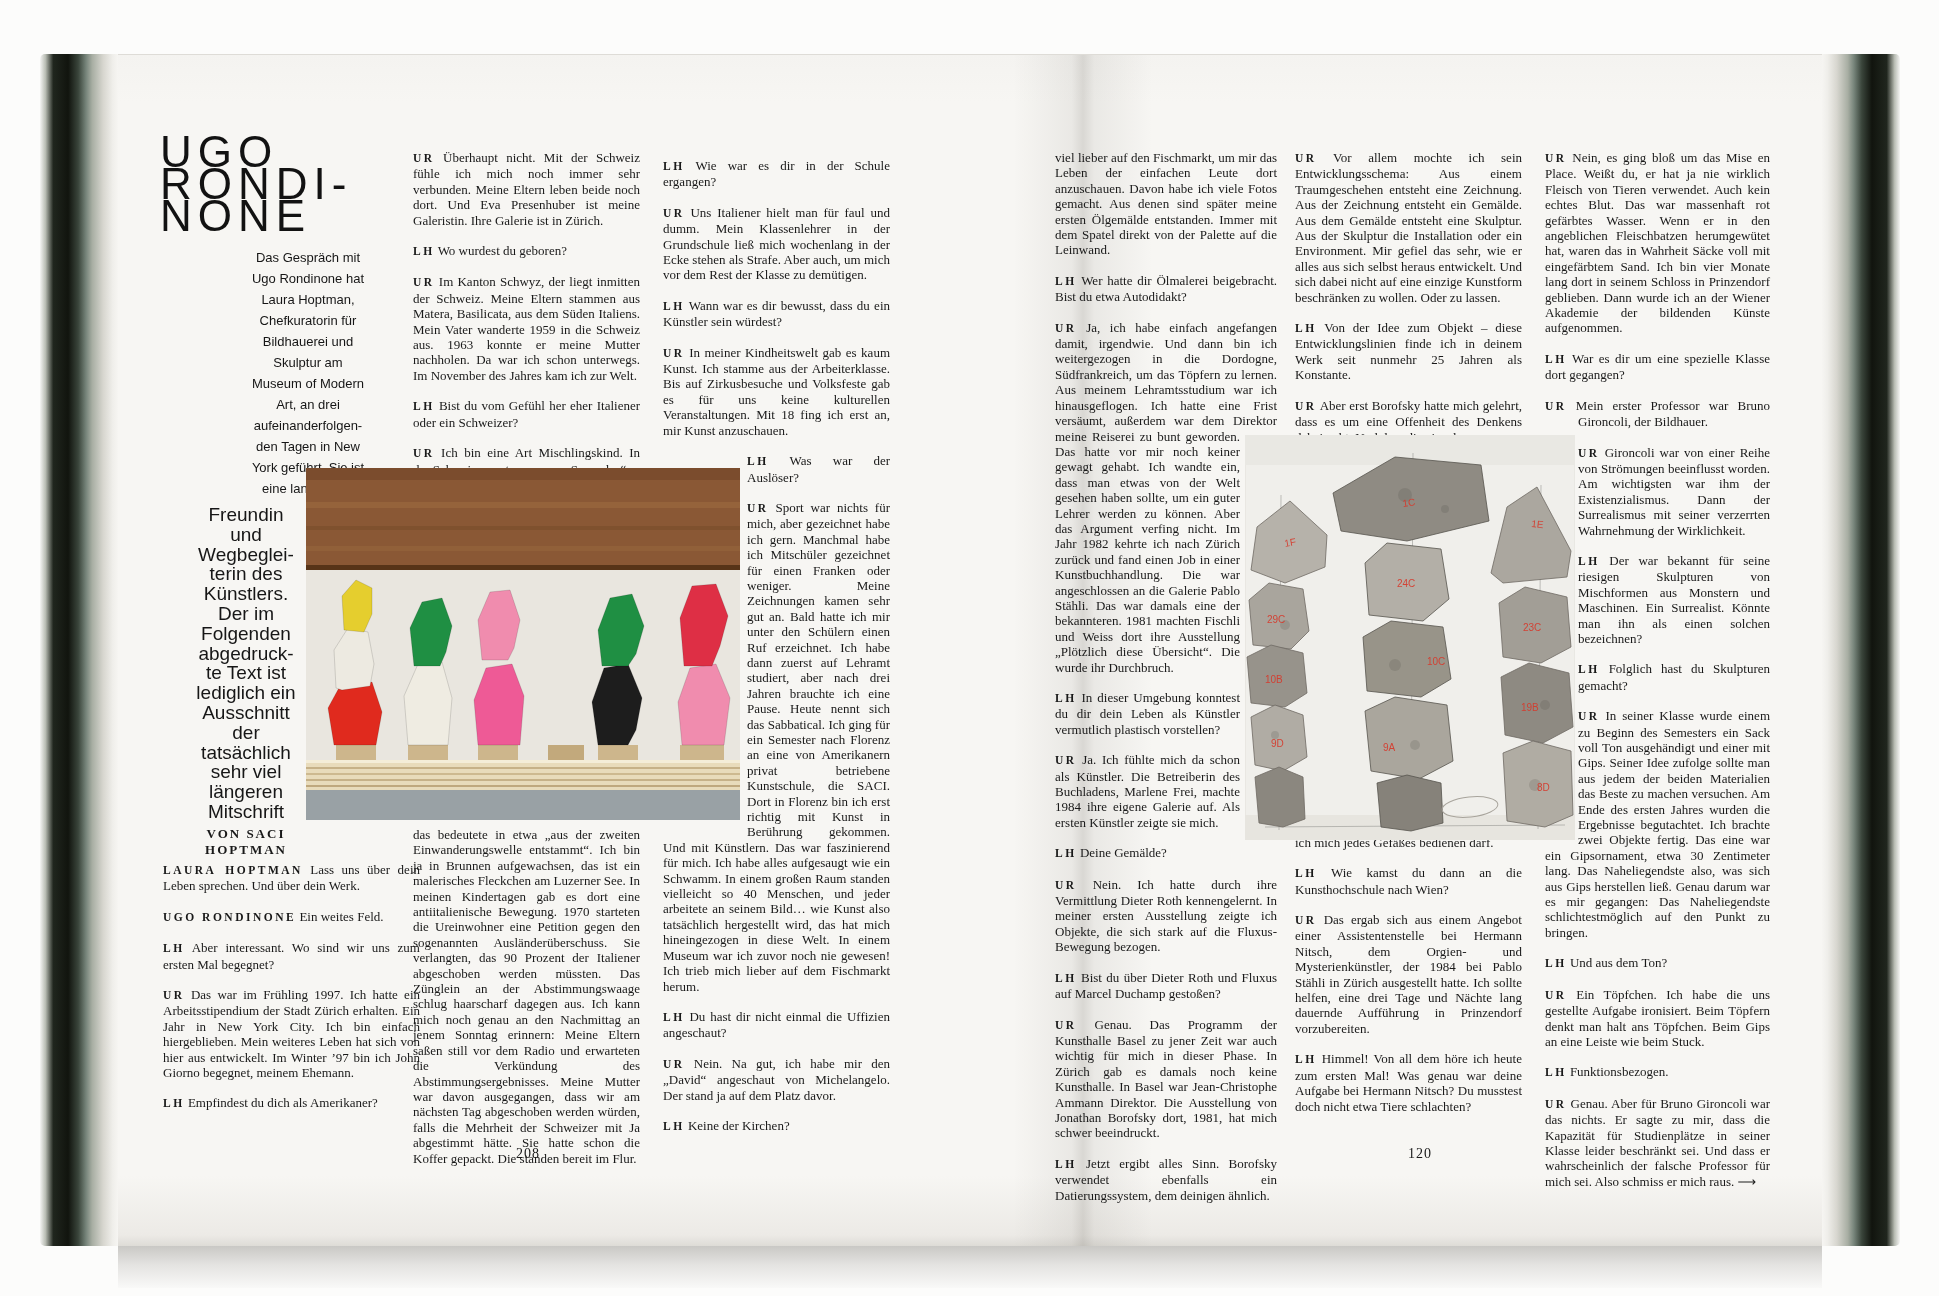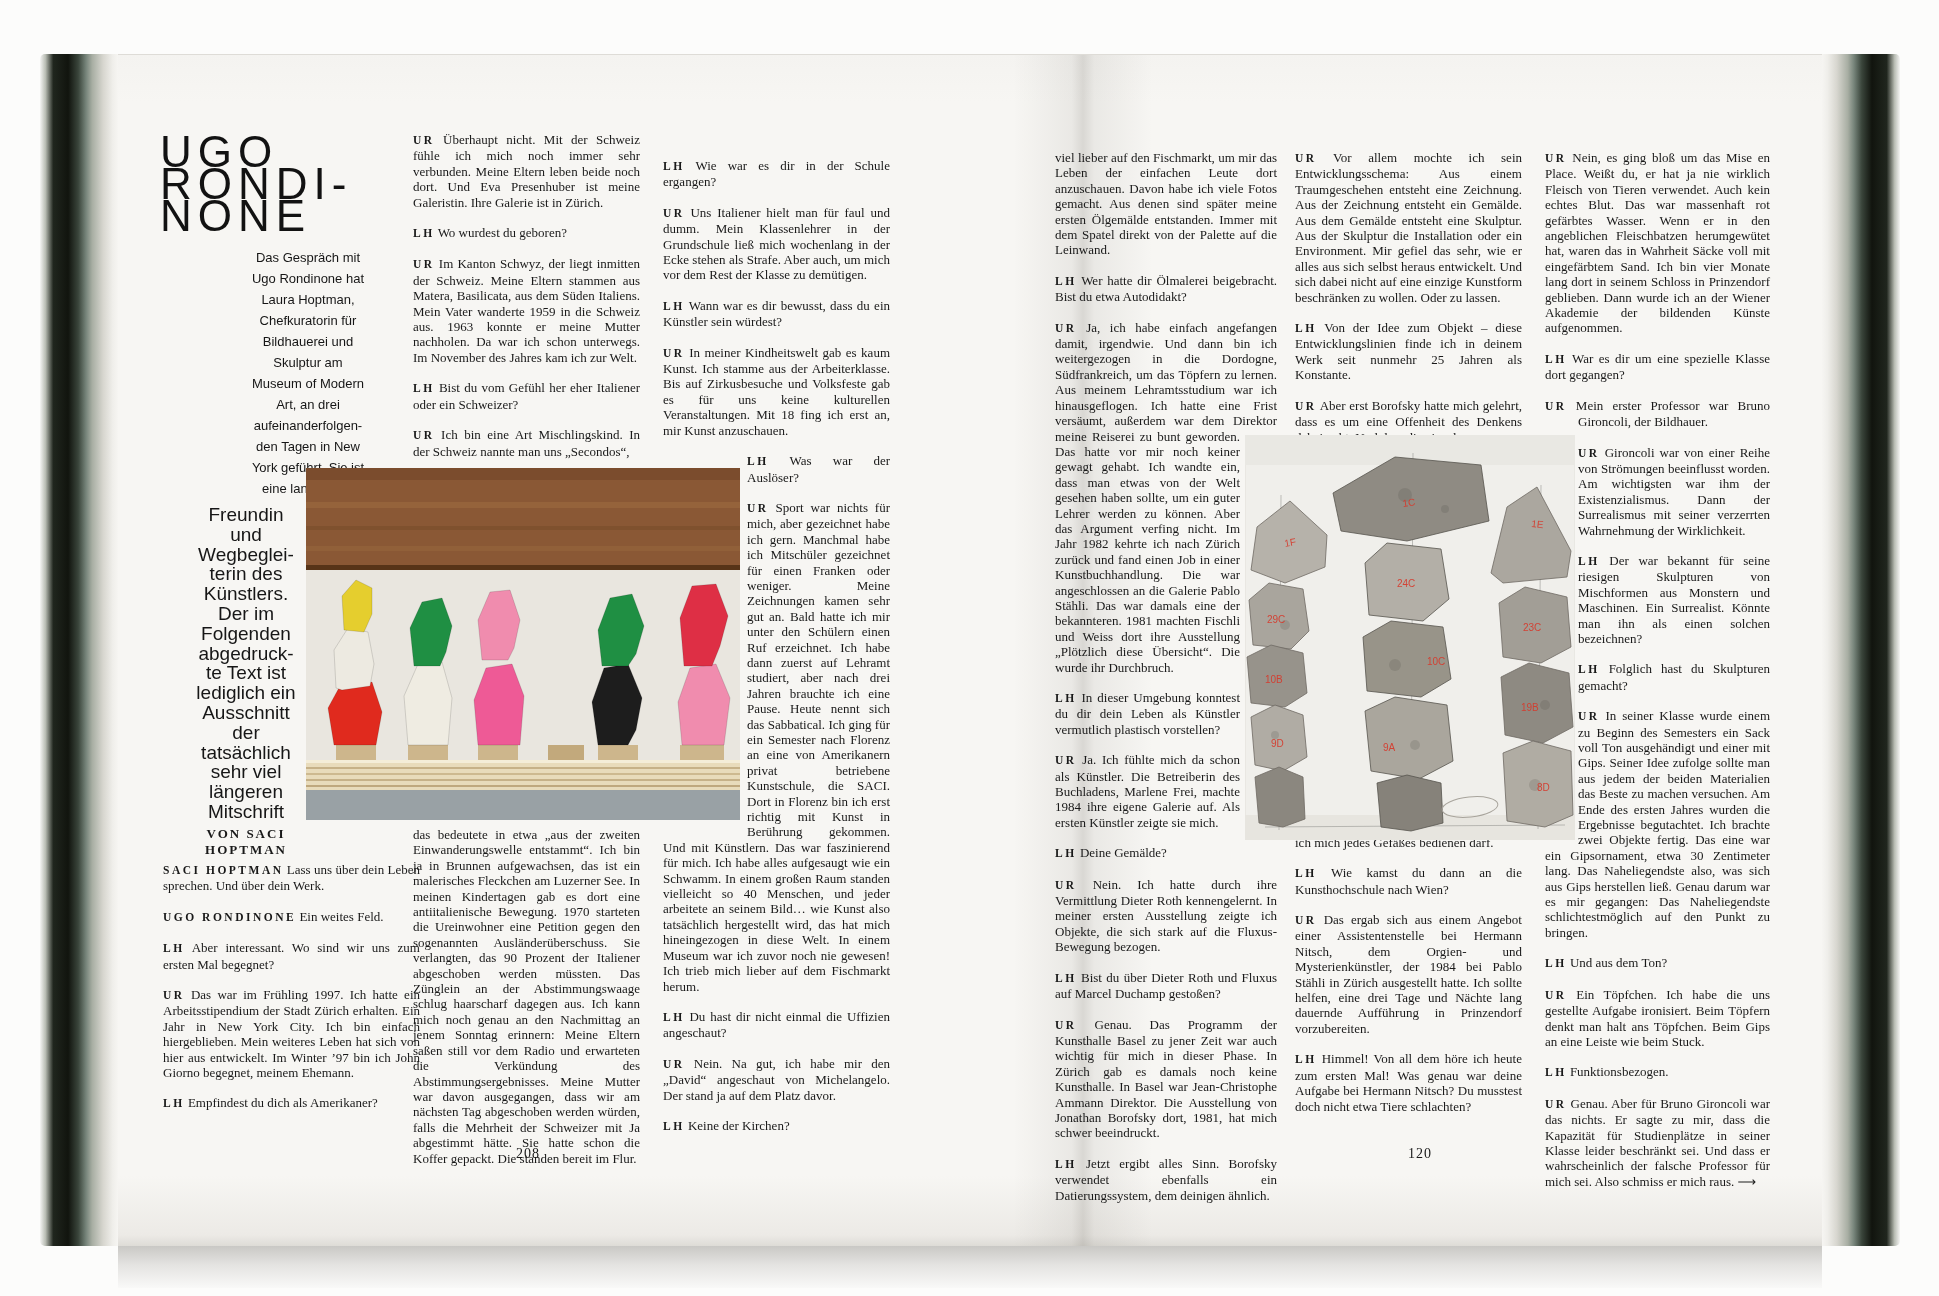--- a/index.html
+++ b/index.html
@@ -80,28 +80,28 @@
 Ausschnitt
 der
 tatsächlich
 sehr viel
 längeren
 Mitschrift</div>
   <div class="byline">VON SACI
 HOPTMAN</div>
 
   <div class="col" style="left:163px;top:862px;width:257px">
-      <p class="para"><span class="spk">SACI HOPTMAN</span> Lass uns über dein Leben sprechen. Und über dein Werk.</p>
+      <p class="para"><span class="spk">LAURA HOPTMAN</span> Lass uns über dein Leben sprechen. Und über dein Werk.</p>
       <p class="para"><span class="spk">UGO RONDINONE</span> Ein weites Feld.</p>
       <p class="para"><span class="spk">LH</span> Aber interessant. Wo sind wir uns zum ersten Mal begegnet?</p>
       <p class="para"><span class="spk">UR</span> Das war im Frühling 1997. Ich hatte ein Arbeitsstipendium der Stadt Zürich erhalten. Ein Jahr in New York City. Ich bin einfach hiergeblieben. Mein weiteres Leben hat sich von hier aus entwickelt. Im Winter ’97 bin ich John Giorno begegnet, meinem Ehemann.</p>
       <p class="para"><span class="spk">LH</span> Empfindest du dich als Amerikaner?</p>
     </div>
 
-  <div class="col" style="left:413px;top:132px;width:227px">
+  <div class="col" style="left:413px;top:150px;width:227px">
       <p class="para"><span class="spk">UR</span> Überhaupt nicht. Mit der Schweiz fühle ich mich noch immer sehr verbunden. Meine Eltern leben beide noch dort. Und Eva Presenhuber ist meine Galeristin. Ihre Galerie ist in Zürich.</p>
       <p class="para"><span class="spk">LH</span> Wo wurdest du geboren?</p>
       <p class="para"><span class="spk">UR</span> Im Kanton Schwyz, der liegt inmitten der Schweiz. Meine Eltern stammen aus Matera, Basilicata, aus dem Süden Italiens. Mein Vater wanderte 1959 in die Schweiz aus. 1963 konnte er meine Mutter nachholen. Da war ich schon unterwegs. Im November des Jahres kam ich zur Welt.</p>
       <p class="para"><span class="spk">LH</span> Bist du vom Gefühl her eher Italiener oder ein Schweizer?</p>
       <p class="para"><span class="spk">UR</span> Ich bin eine Art Mischlingskind. In der Schweiz nannte man uns „Secondos“,</p>
     </div>
   <div class="col" style="left:413px;top:827px;width:227px">
       <p class="para cont">das bedeutete in etwa „aus der zweiten Einwanderungswelle entstammt“. Ich bin ja in Brunnen aufgewachsen, das ist ein malerisches Fleckchen am Luzerner See. In meinen Kindertagen gab es dort eine antiitalienische Bewegung. 1970 starteten die Ureinwohner eine Petition gegen den sogenannten Ausländerüberschuss. Sie verlangten, das 90 Prozent der Italiener abgeschoben werden müssten. Das Zünglein an der Abstimmungswaage schlug haarscharf dagegen aus. Ich kann mich noch genau an den Nachmittag an jenem Sonntag erinnern: Meine Eltern saßen still vor dem Radio und erwarteten die Verkündung des Abstimmungsergebnisses. Meine Mutter war davon ausgegangen, dass wir am nächsten Tag abgeschoben werden würden, falls die Mehrheit der Schweizer mit Ja abgestimmt hätte. Sie hatte schon die Koffer gepackt. Die standen bereit im Flur.</p>
     </div>
 

